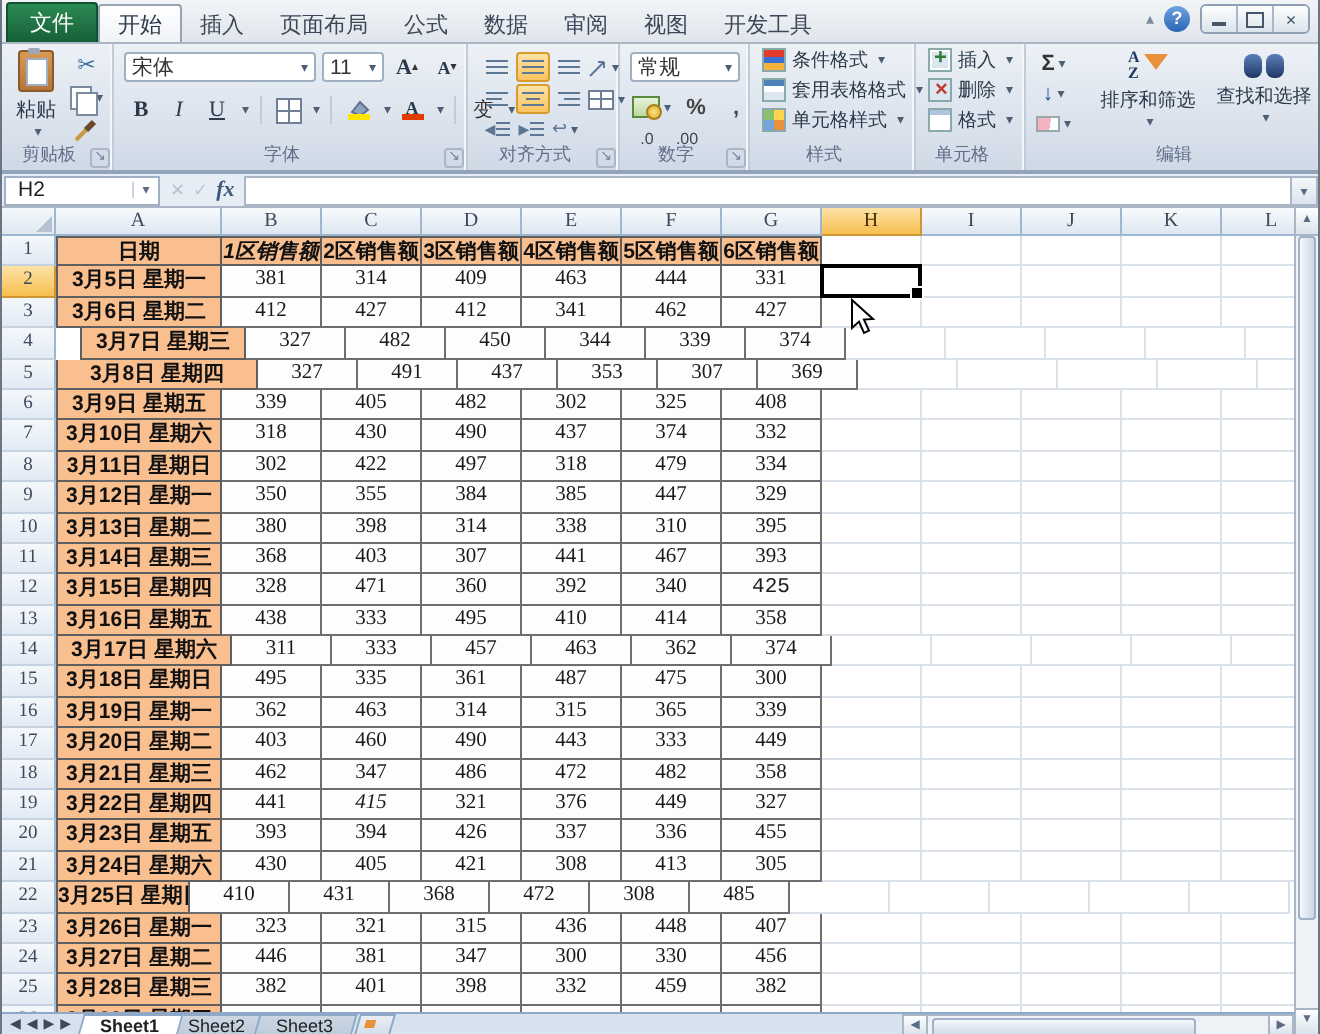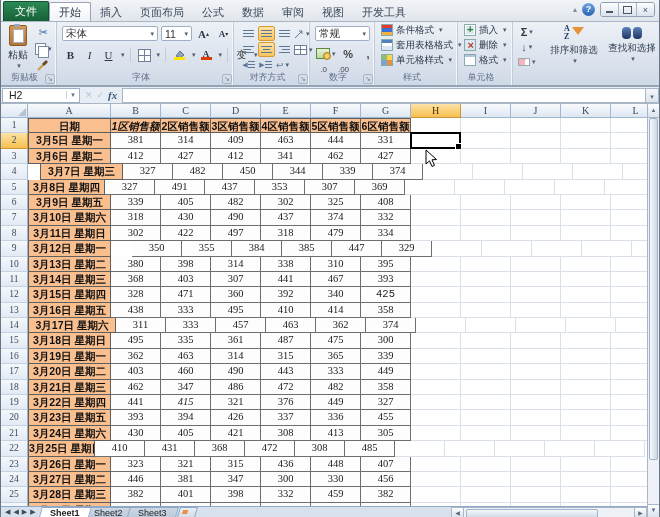--- a/index.html
+++ b/index.html
@@ -433,20 +433,21 @@
             <span class="fun"></span>
           </span>
         <span class="lbl">排序和筛选</span>
         <span class="da">▾</span>
       </div>
       <div class="edbtn" style="left:90px">
         <span class="bino"></span>
         <span class="lbl">查找和选择</span>
         <span class="da">▾</span>
       </div>
+      <div class="grp-label" style="right:0">编辑</div>
     </div>
   </div>
 
   <div class="fbar">
     <div class="namebox">
       <span class="nv">H2</span>
       <span class="nd">▾</span>
     </div>
     <div class="fbtns">
       <span>✕</span>
@@ -531,21 +532,21 @@
           <div class="cell vc" style="width: 50px;">339</div>
           <div class="cell vc" style="width: 50px;">374</div>
           <div class="cell ec" style="width: 50px;"></div>
           <div class="cell ec" style="width: 50px;"></div>
           <div class="cell ec" style="width: 50px;"></div>
           <div class="cell ec" style="width: 50px;"></div>
           <div class="cell ec" style="width: 50px;"></div>
         </div>
         <div class="grow">
           <div class="gut">5</div>
-          <div class="cell oc first" style="width: 77px;">3月8日 星期四</div>
+          <div class="cell oc first" style="width: 101px;">3月8日 星期四</div>
           <div class="cell vc" style="width: 50px;">327</div>
           <div class="cell vc" style="width: 50px;">491</div>
           <div class="cell vc" style="width: 50px;">437</div>
           <div class="cell vc" style="width: 50px;">353</div>
           <div class="cell vc" style="width: 50px;">307</div>
           <div class="cell vc" style="width: 50px;">369</div>
           <div class="cell ec" style="width: 50px;"></div>
           <div class="cell ec" style="width: 50px;"></div>
           <div class="cell ec" style="width: 50px;"></div>
           <div class="cell ec" style="width: 50px;"></div>
@@ -592,21 +593,21 @@
           <div class="cell vc" style="width: 50px;">334</div>
           <div class="cell ec" style="width: 50px;"></div>
           <div class="cell ec" style="width: 50px;"></div>
           <div class="cell ec" style="width: 50px;"></div>
           <div class="cell ec" style="width: 50px;"></div>
           <div class="cell ec" style="width: 50px;"></div>
         </div>
         <div class="grow">
           <div class="gut">9</div>
           <div class="cell oc first" style="width: 83px;">3月12日 星期一</div>
-          <div class="cell vc" style="width: 50px; margin-left: 21px;">350</div>
+          <div class="cell vc" style="width: 50px;">350</div>
           <div class="cell vc" style="width: 50px;">355</div>
           <div class="cell vc" style="width: 50px;">384</div>
           <div class="cell vc" style="width: 50px;">385</div>
           <div class="cell vc" style="width: 50px;">447</div>
           <div class="cell vc" style="width: 50px;">329</div>
           <div class="cell ec" style="width: 50px;"></div>
           <div class="cell ec" style="width: 50px;"></div>
           <div class="cell ec" style="width: 50px;"></div>
           <div class="cell ec" style="width: 50px;"></div>
           <div class="cell ec" style="width: 50px;"></div>

